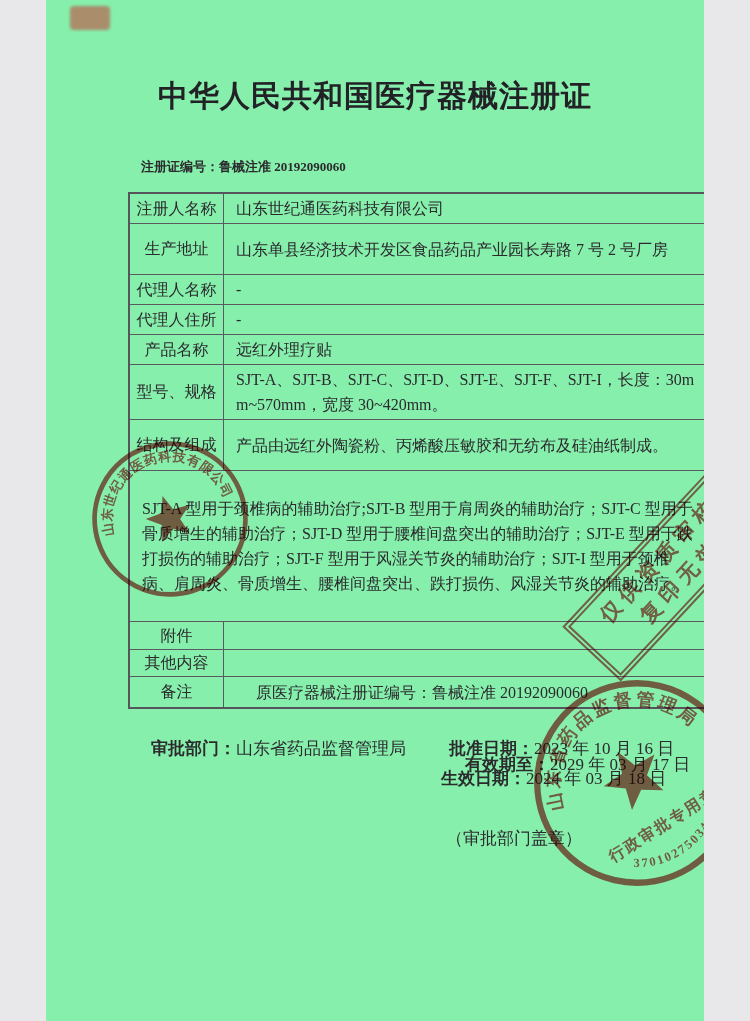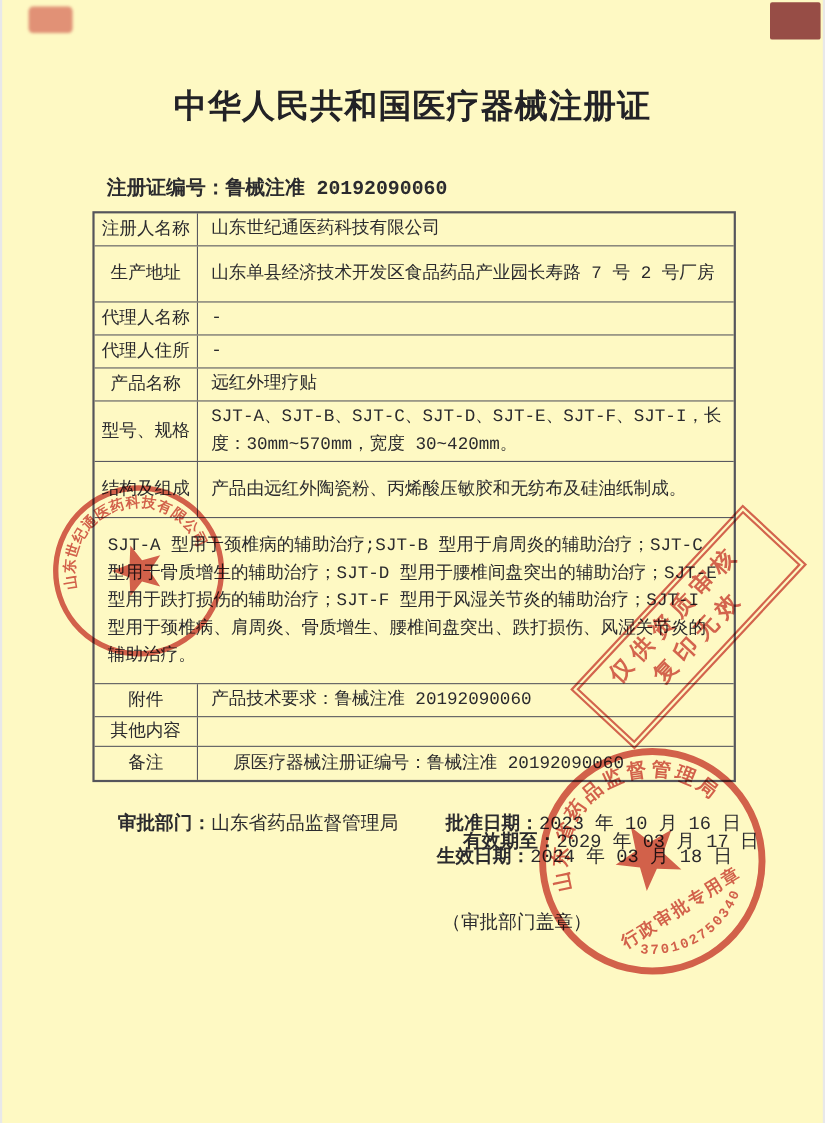--- a/index.html
+++ b/index.html
@@ -1,28 +1,28 @@
 <!DOCTYPE html>
 <html><head>
 <meta charset="utf-8">
 <style>
   html,body{margin:0;padding:0;background:#e8e8ea;}
   .page{
-    position:relative;width:746px;height:1021px;margin:0 auto;
-    background:#fef9c3;overflow:hidden;
-    font-family:Liberation Mono, monospace;
+    position:relative;width:658px;height:1021px;margin:0 auto;
+    background:#86efac;overflow:hidden;
+    font-family:Liberation Serif, serif;
     color:#2b2b2e;
   }
   .title{
     position:absolute;left:0;top:76px;width:100%;
     text-align:center;font-size:30px;font-weight:bold;letter-spacing:1px;
     color:#222226;
   }
   .certline{
-    position:absolute;left:95px;top:158px;font-size:18px;font-weight:bold;text-align:center;
+    position:absolute;left:95px;top:158px;font-size:13px;font-weight:bold;text-align:center;
   }
   .certline .val{font-weight:bold;}
   
   .tbl{
     position:absolute;left:82px;top:192px;width:585px;
     border:2px solid #55555b;border-collapse:collapse;box-sizing:border-box;
   }
   .trow{display:flex;border-bottom:1.5px solid #5a5a60;}
   .trow:last-child{border-bottom:none;}
   .tlabel{
@@ -101,21 +101,20 @@
     </div>
     <div class="trow">
       <div class="tlabel h50">结构及组成</div>
       <div class="tvalue h50">产品由远红外陶瓷粉、丙烯酸压敏胶和无纺布及硅油纸制成。</div>
     </div>
     <div class="trow">
       <div class="tvalue h150">SJT-A 型用于颈椎病的辅助治疗;SJT-B 型用于肩周炎的辅助治疗；SJT-C 型用于骨质增生的辅助治疗；SJT-D 型用于腰椎间盘突出的辅助治疗；SJT-E 型用于跌打损伤的辅助治疗；SJT-F 型用于风湿关节炎的辅助治疗；SJT-I 型用于颈椎病、肩周炎、骨质增生、腰椎间盘突出、跌打损伤、风湿关节炎的辅助治疗。</div>
     </div>
     <div class="trow">
       <div class="tlabel h27">附件</div>
-      <div class="tvalue h27">产品技术要求：鲁械注准 20192090060</div>
     </div>
     <div class="trow">
       <div class="tlabel h24">其他内容</div>
       <div class="tvalue h24"></div>
     </div>
     <div class="trow">
       <div class="tlabel h30">备注</div>
       <div class="tvalue h30 indent">原医疗器械注册证编号：鲁械注准 20192090060</div>
     </div>
   </div>

